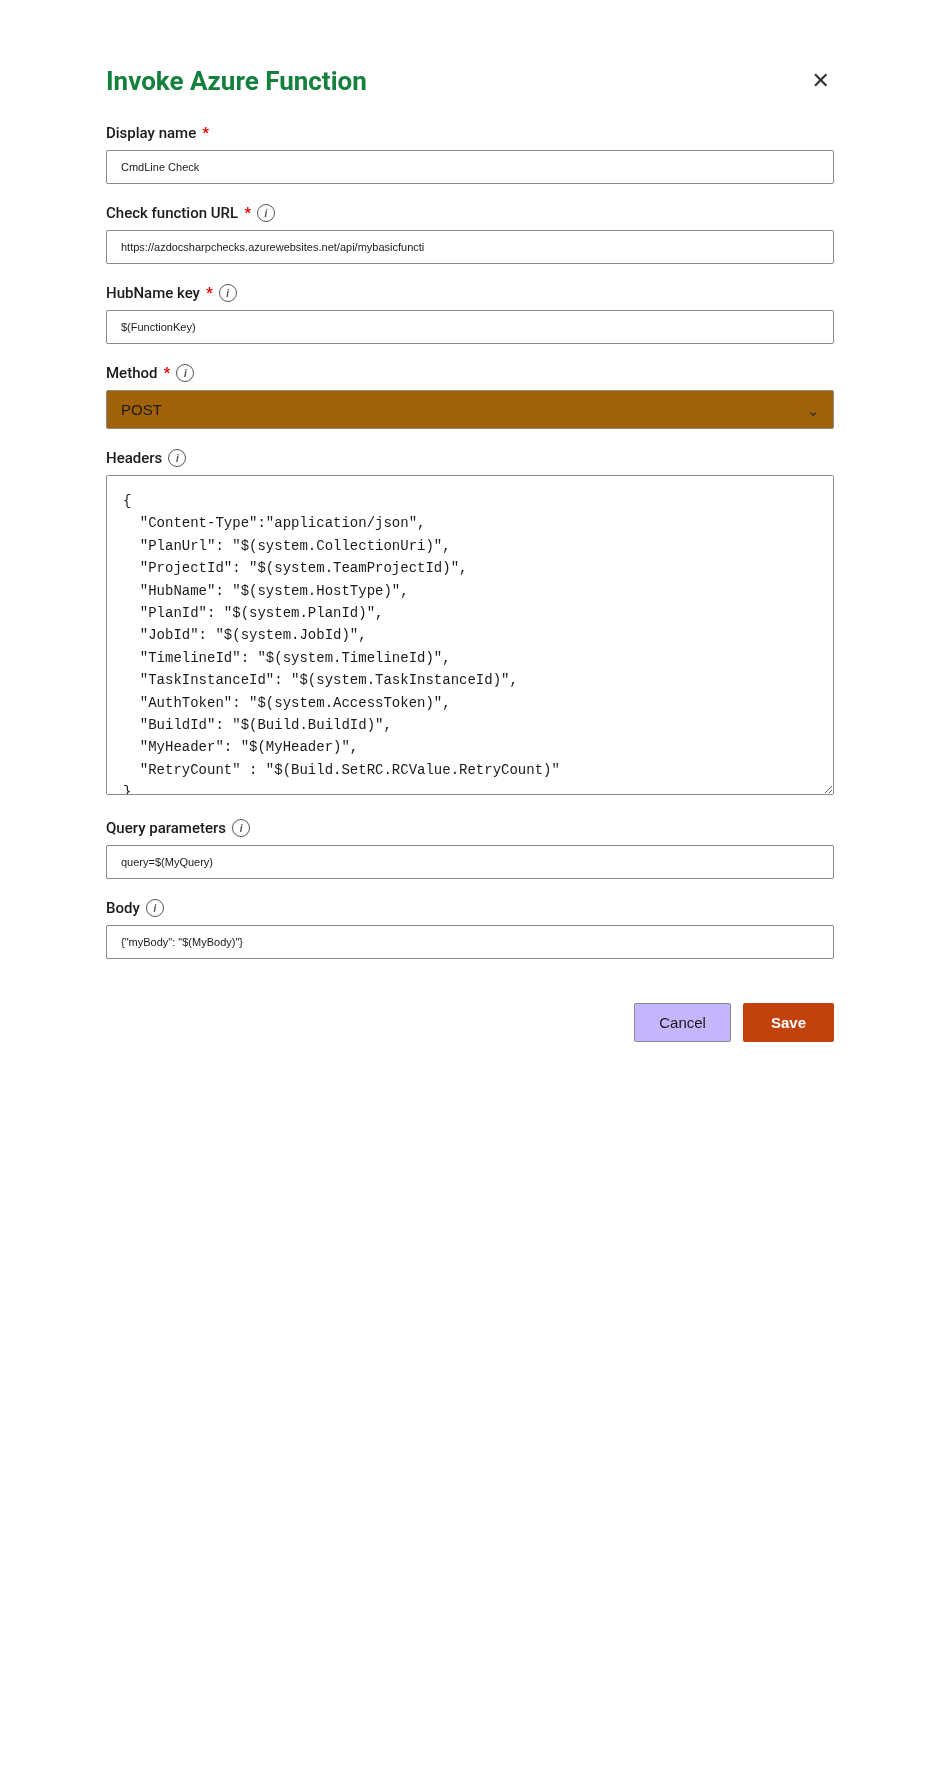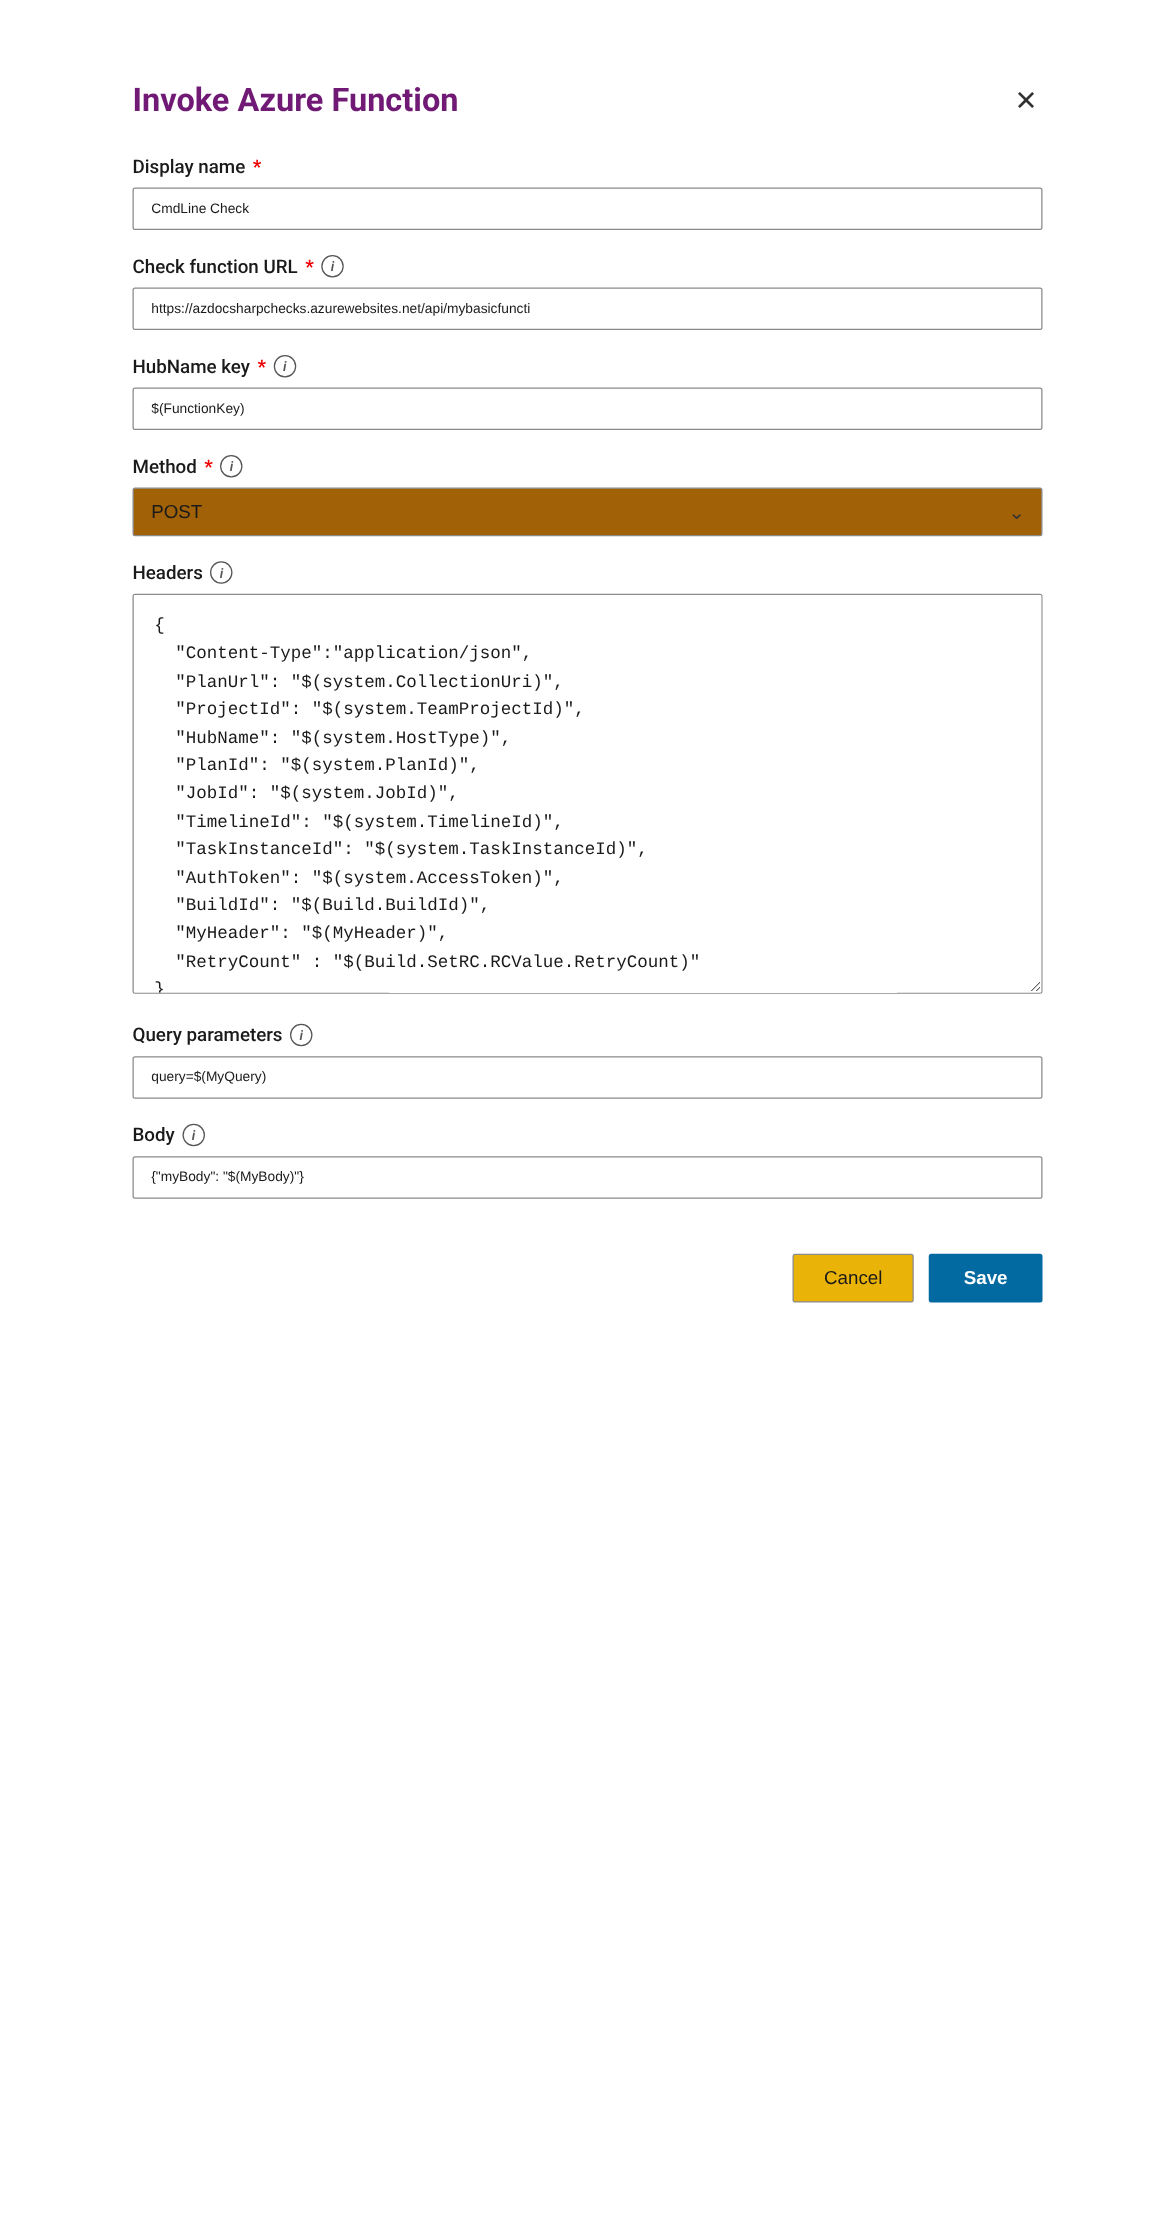--- a/index.html
+++ b/index.html
@@ -30,21 +30,21 @@
     .modal-header {
       display: flex;
       justify-content: space-between;
       align-items: flex-start;
       margin-bottom: 28px;
     }
 
     .modal-title {
       font-size: 26px;
       font-weight: 700;
-      color: #701a75;
+      color: #15803d;
       text-align: center;
     }
 
     .close-btn {
       background: none;
       border: none;
       cursor: pointer;
       font-size: 22px;
       color: #333;
       padding: 4px;
@@ -145,32 +145,32 @@
       gap: 12px;
       margin-top: 28px;
       padding-top: 16px;
     }
 
     .btn-cancel {
       padding: 10px 24px;
       font-size: 15px;
       border: 1.5px solid #8a8a8a;
       border-radius: 2px;
-      background: #eab308;
+      background: #c4b5fd;
       color: #1a1a1a;
       cursor: pointer;
       font-weight: 500;
     }
 
     .btn-save {
       padding: 10px 28px;
       font-size: 15px;
       border: none;
       border-radius: 2px;
-      background: #0369a1;
+      background: #c2410c;
       color: #fff;
       cursor: pointer;
       font-weight: 600;
     }
   </style>
 </head>
 <body>
 
 <div class="modal">
 

